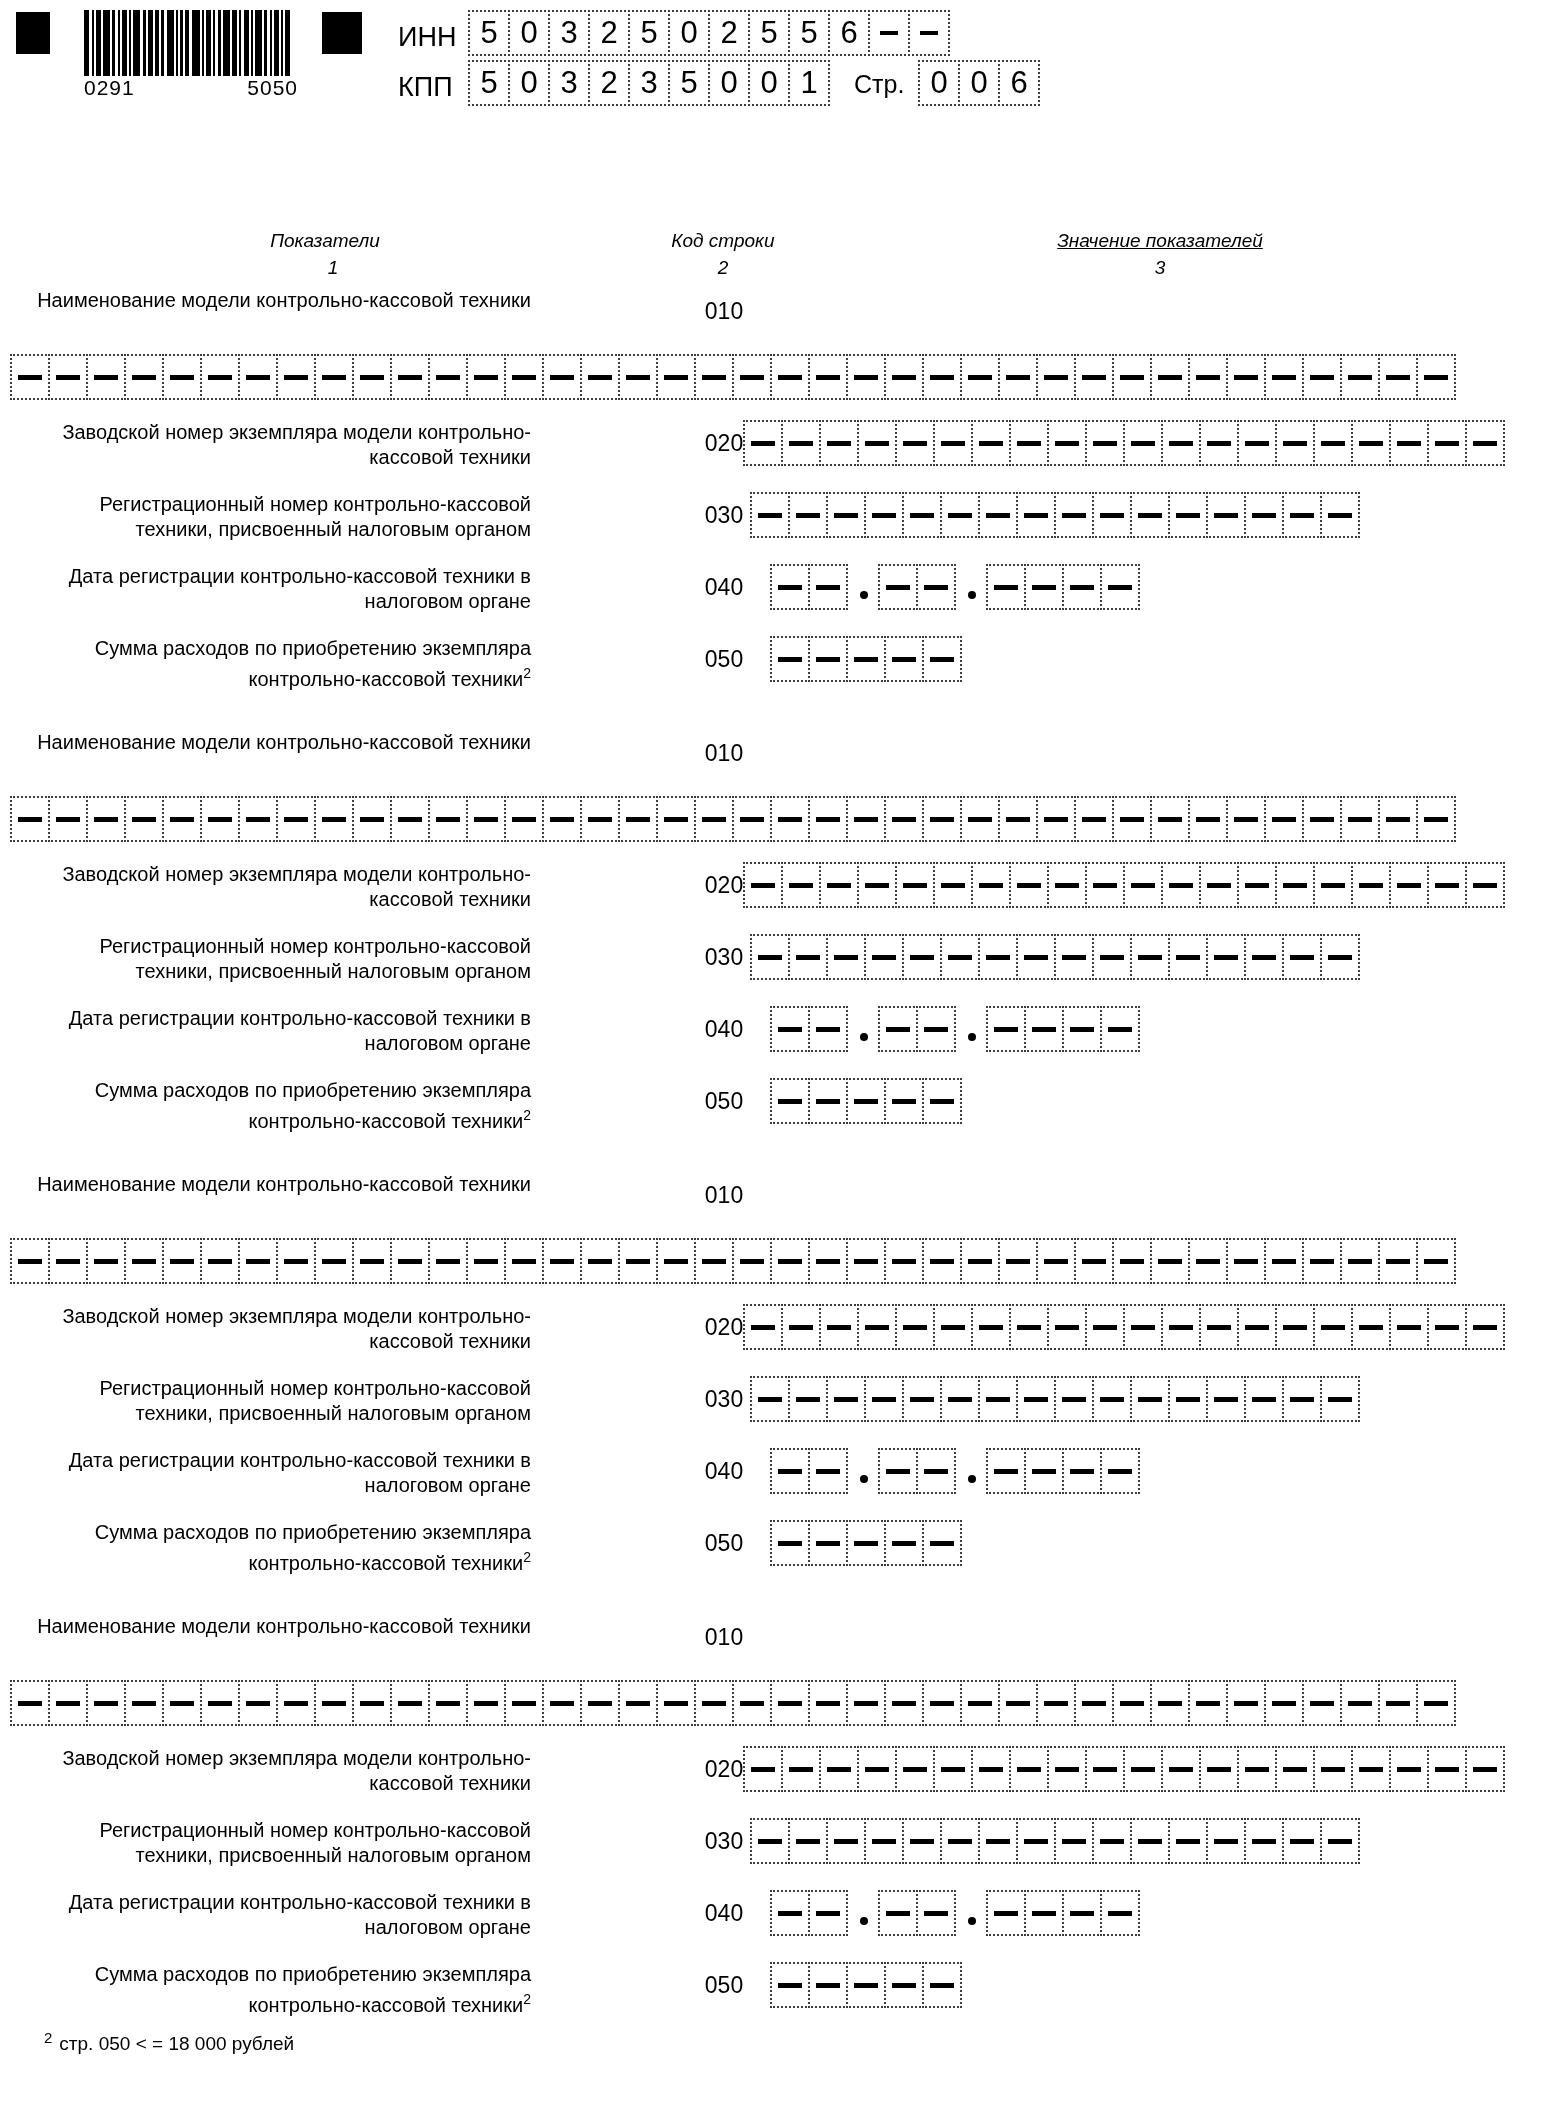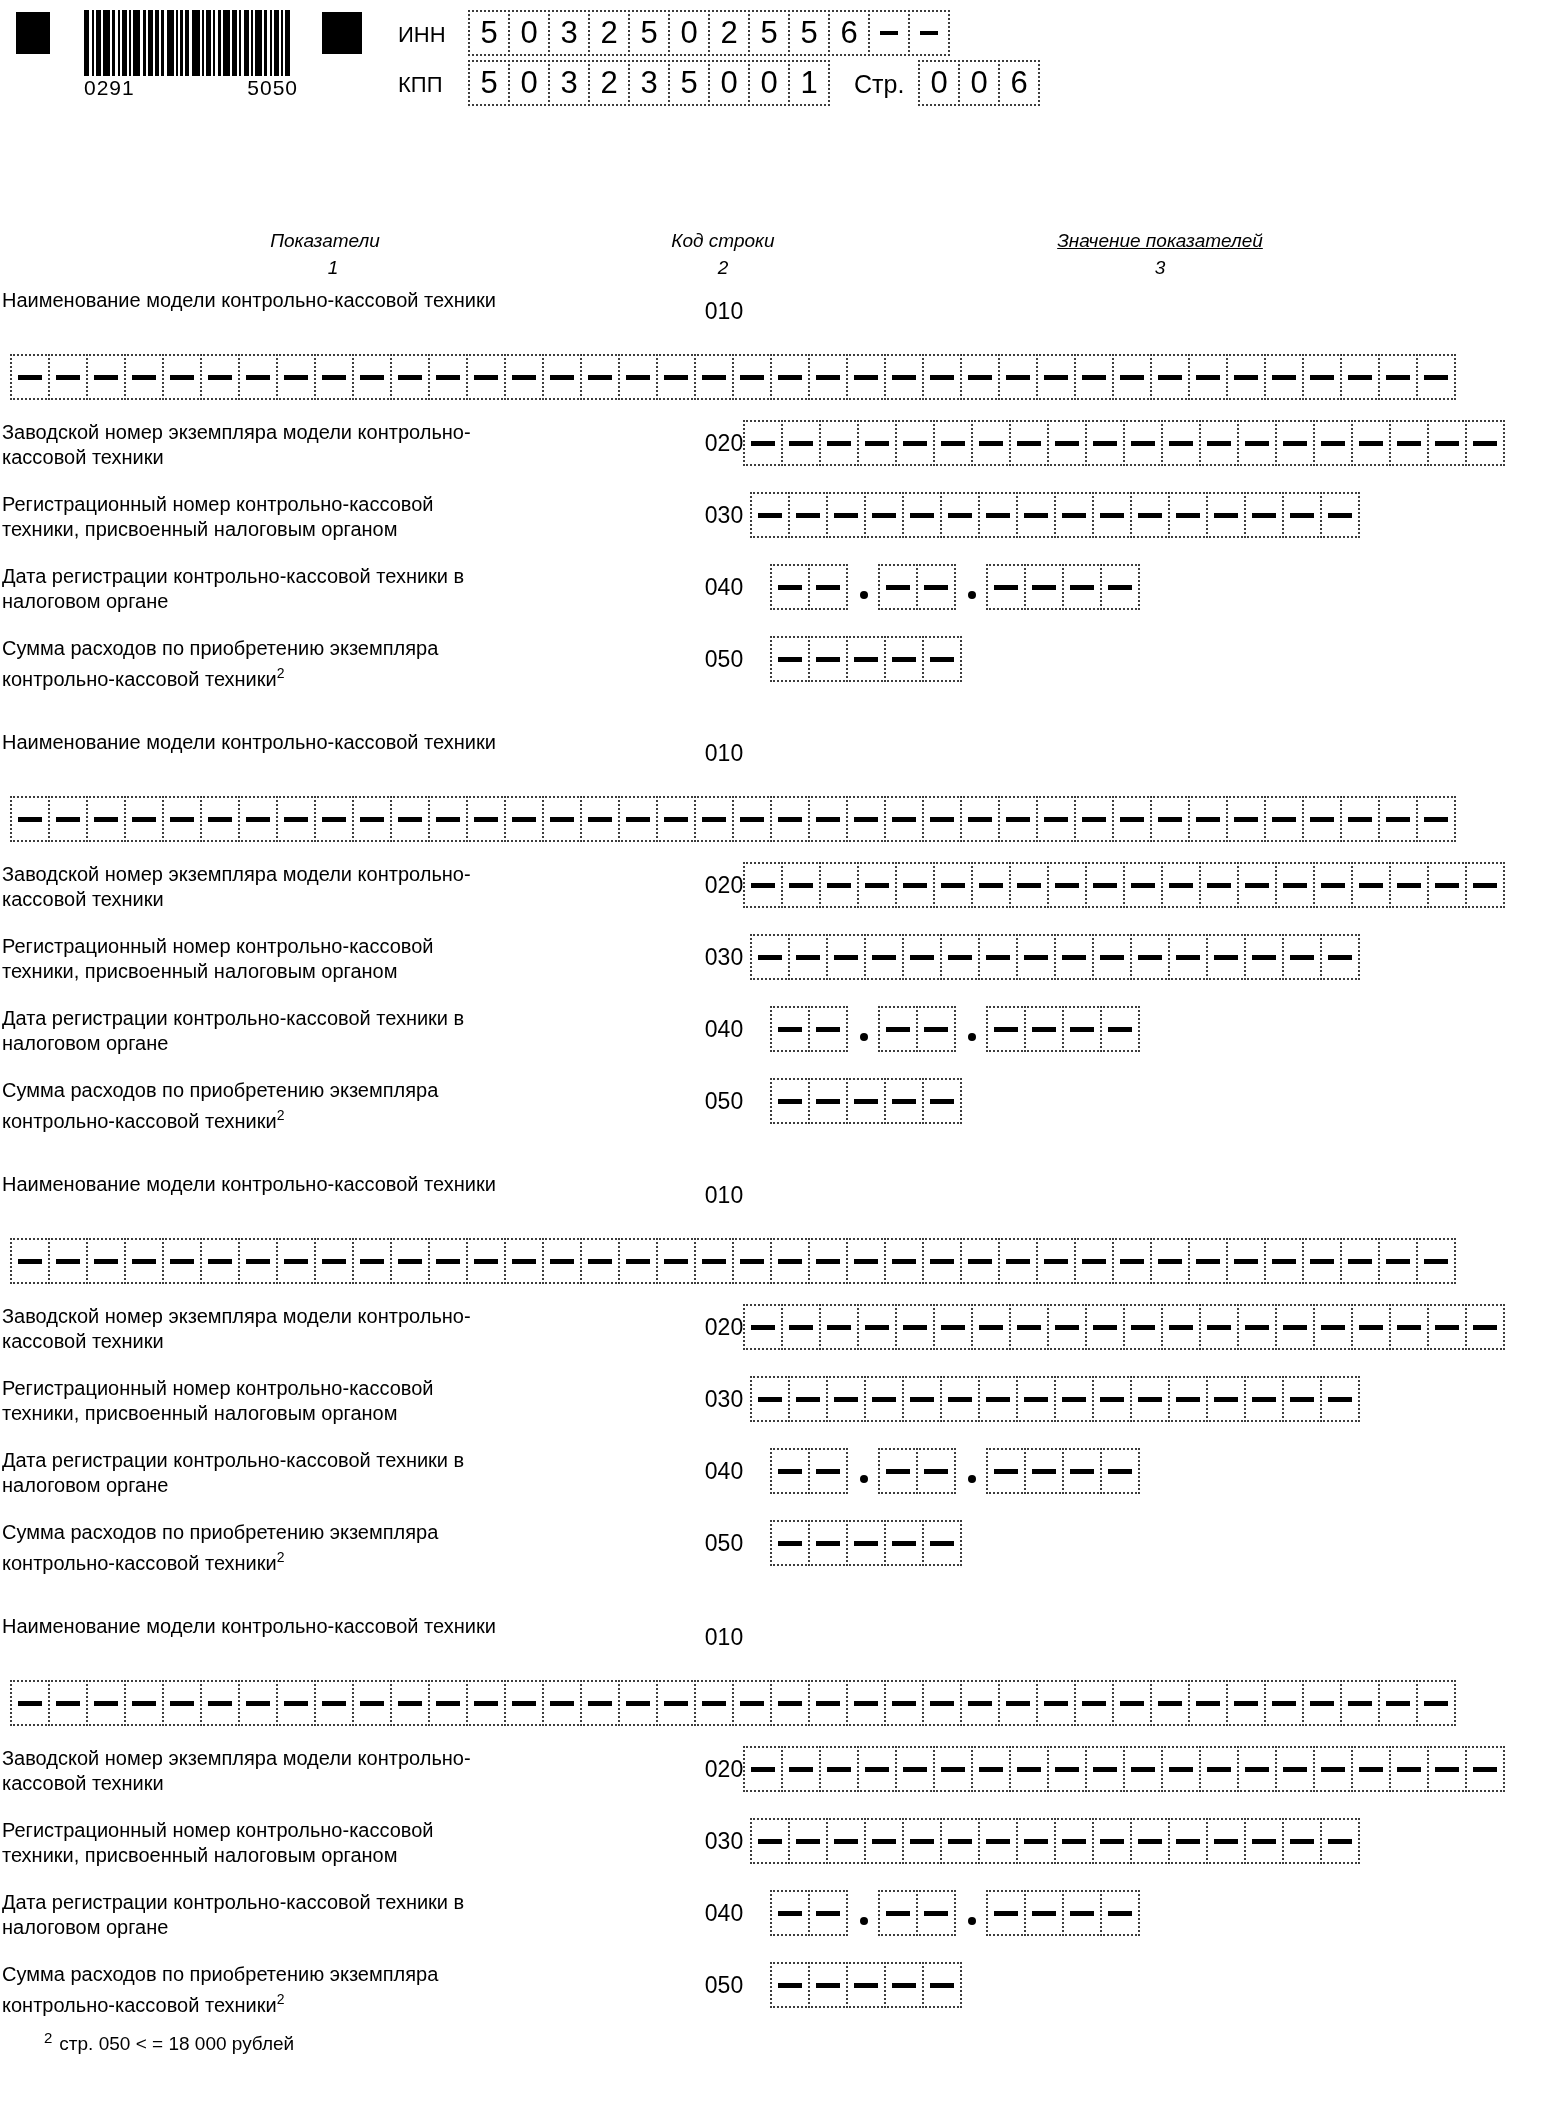--- a/index.html
+++ b/index.html
@@ -5,35 +5,35 @@
   html,body{margin:0;padding:0;background:#fff;}
   .page{position:relative;width:1554px;height:2116px;background:#fff;overflow:hidden;
         font-family:"Liberation Sans","DejaVu Sans",sans-serif;color:#000;}
   .sq{position:absolute;background:#000;}
   .sq1{left:16px;top:12px;width:34px;height:42px;}
   .sq2{left:322px;top:12px;width:40px;height:42px;}
   .barcode{position:absolute;left:84px;top:10px;width:214px;height:66px;display:flex;align-items:stretch;}
   .bar{background:#000;height:100%;}
   .bcdigits{position:absolute;left:84px;top:76px;width:214px;display:flex;justify-content:space-between;
             font-size:21px;letter-spacing:1px;}
-  .biglabel{position:absolute;font-size:22px;}
+  .biglabel{position:absolute;font-size:27px;}
   .charfield{position:absolute;display:flex;}
   .ccell{width:42px;height:46px;border:2px dotted #3c3c3c;margin-left:-2px;box-sizing:border-box;
          display:flex;align-items:center;justify-content:center;font-size:31px;}
   .cell{width:40px;height:46px;border:2px dotted #3c3c3c;margin-left:-2px;box-sizing:border-box;
         display:flex;align-items:center;justify-content:center;}
   .dash{width:24px;height:5px;background:#000;}
   .dash.small{width:18px;height:4px;}
   .title{position:absolute;top:166px;left:0;width:100%;text-align:center;font-weight:bold;
          font-size:21px;line-height:27px;}
   .title sup{font-size:14px;}
   .colhead{position:absolute;top:230px;transform:translateX(-50%);font-style:italic;font-size:19px;}
   .colnum{position:absolute;top:257px;transform:translateX(-50%);font-style:italic;font-size:19px;}
   .block{position:absolute;left:0;width:1554px;height:394px;}
-  .rlabel{position:absolute;left:2px;width:512px;font-size:20px;line-height:25px;}
+  .rlabel{position:absolute;left:19px;width:512px;font-size:20px;line-height:25px;text-align:right;}
   .rlabel sup{font-size:14px;}
   .rcode{position:absolute;left:694px;width:60px;text-align:center;font-size:23px;}
   .grid{position:absolute;display:flex;align-items:flex-start;}
   .cellrow{display:flex;}
   .datesep{width:32px;height:46px;display:flex;align-items:flex-end;justify-content:center;
            padding-bottom:11px;box-sizing:border-box;}
   .dot{width:8px;height:8px;border-radius:50%;background:#000;}
   .footnotes{position:absolute;left:44px;top:2024px;font-size:19px;line-height:27px;}
   .footnotes sup{font-size:15px;margin-right:7px;}
 </style>

